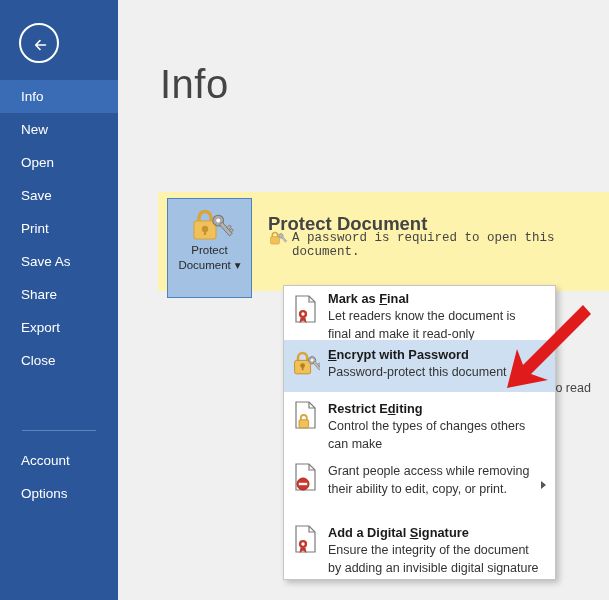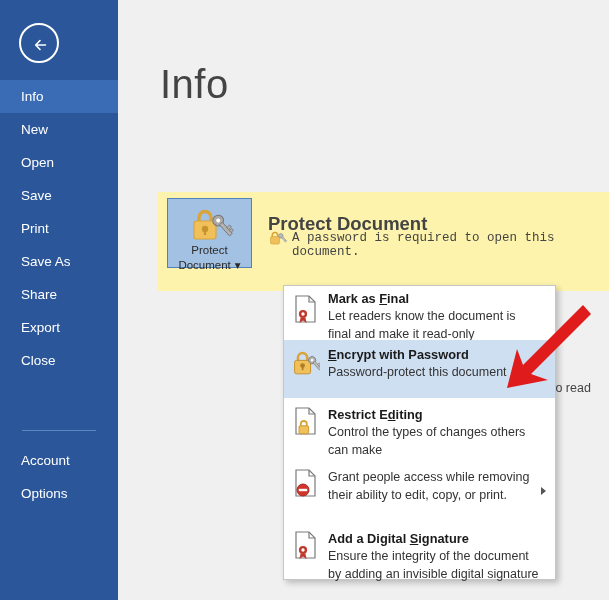--- a/index.html
+++ b/index.html
@@ -52,21 +52,21 @@
     position:absolute;color:#444;font-size:12.5px;white-space:nowrap;
     font-family:"Liberation Sans", sans-serif;
   }
 
   
   .banner{
     position:absolute;left:40px;top:192px;width:451px;height:99px;
     background:#fdf3ad;
   }
   .protect-btn{
-    position:absolute;left:9px;top:6px;width:85px;height:70px;
+    position:absolute;left:9px;top:6px;width:85px;height:100px;
     background:#a3c1e3;border:1px solid #4f81bd;box-sizing:border-box;
     cursor:pointer;text-align:center;
   }
   .protect-btn .lbl{
     position:absolute;left:0;right:0;top:44px;
     font-size:11.5px;color:#2a2a2a;line-height:15px;
     font-family:"Liberation Sans", sans-serif;
   }
   .banner-title{
     position:absolute;left:110px;top:9px;
@@ -203,21 +203,21 @@
             <circle cx="11" cy="20" r="4.1" fill="#c0392b"></circle>
             <circle cx="11" cy="20" r="1.7" fill="#ffffff"></circle>
             <path d="M8.6 23.4 L7.4 29 L11 26.6 L14.6 29 L13.4 23.4 Z" fill="#c0392b"></path>
           </svg>
         </span>
         <div class="mi-title"><span>Mark as </span><span class="u">F</span><span>inal</span></div>
         <div class="mi-desc">Let readers know the document is</div>
         <div class="mi-desc">final and make it read-only</div>
       </div>
 
-      <div class="menu-item selected" style="height:58px;padding-top:6px;">
+      <div class="menu-item selected" style="height:52px;padding-top:6px;">
         <span class="mi-icon">
           <svg width="28" height="30" viewBox="0 0 28 30">
             <path d="M6 13 V9.6 a4.6 4.6 0 0 1 9.2 0 V13" fill="none" stroke="#d9a43a" stroke-width="2.6"></path>
             <rect x="2.6" y="12.4" width="16" height="13.4" rx="2" fill="#f0c05a" stroke="#c8922c" stroke-width="1"></rect>
             <circle cx="10.6" cy="17.6" r="2.4" fill="#b07f22"></circle>
             <rect x="9.8" y="17.6" width="1.7" height="4.6" fill="#b07f22"></rect>
             <g transform="rotate(-42 22 15)">
               <circle cx="22.5" cy="11.6" r="3.6" fill="#b4b4b4" stroke="#7f7f7f" stroke-width=".9"></circle>
               <circle cx="22.5" cy="11.6" r="1.3" fill="#ffffff"></circle>
               <rect x="21.3" y="14.2" width="2.5" height="9.6" fill="#bcbcbc" stroke="#7f7f7f" stroke-width=".7"></rect>

